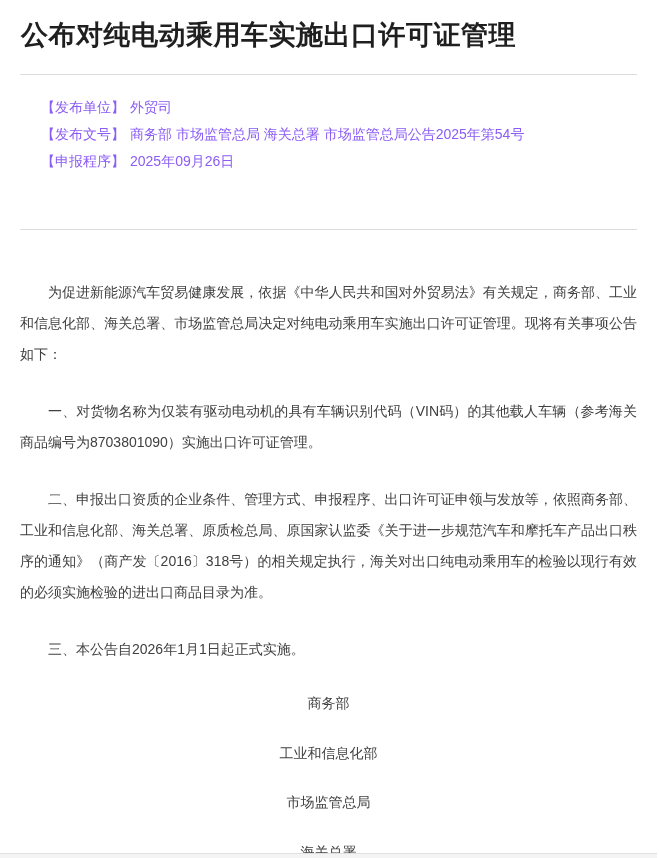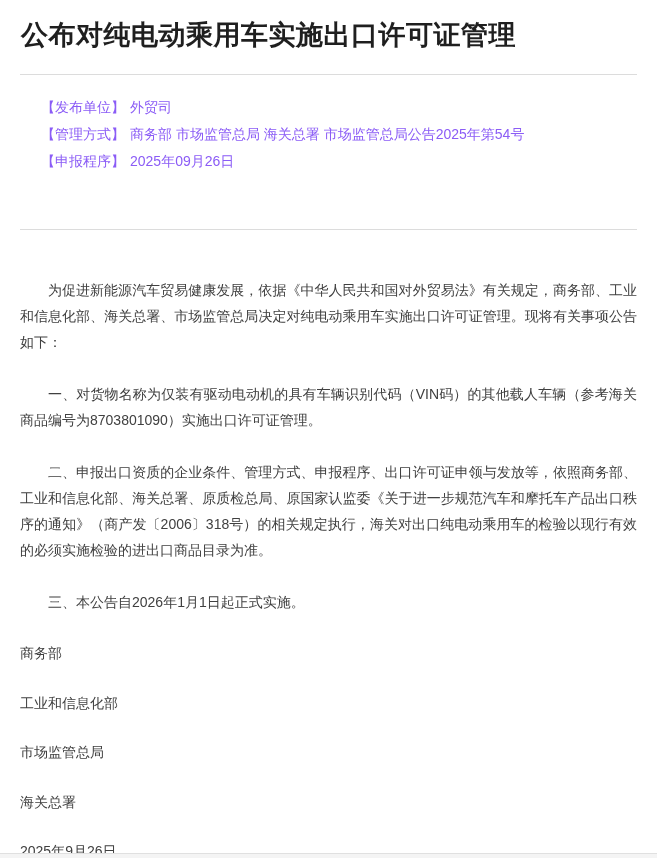--- a/index.html
+++ b/index.html
@@ -47,33 +47,33 @@
     line-height: 27px;
   }
   .meta .val { margin-left: 5px; }
   .body-text {
     margin: 47px 20px 0 20px;
     font-size: 14px;
     color: #404040;
   }
   .body-text p {
     margin: 0 0 26px 0;
-    line-height: 26px;
+    line-height: 31px;
     text-indent: 2em;
     text-align: justify;
   }
   .signatures {
     margin: 0 20px;
     font-size: 14px;
     color: #404040;
   }
   .signatures p {
     margin: 0 0 24px 0;
     line-height: 25.5px;
-    text-align: left;
+    text-align: center;
   }
   .footer-band {
     position: absolute;
     left: 0;
     right: 0;
     bottom: 0;
     height: 4px;
     background: #f4f4f4;
     border-top: 1px solid #e0e0e0;
   }
@@ -82,30 +82,30 @@
 <body>
 
 <div class="page">
 
   <h1 class="title">公布对纯电动乘用车实施出口许可证管理</h1>
 
   <hr class="divider divider-title">
 
   <div class="meta">
     <p><span>【发布单位】</span><span class="val">外贸司</span></p>
-    <p><span>【管理方式】</span><span class="val">商务部 市场监管总局 海关总署 市场监管总局公告2025年第54号</span></p>
+    <p><span>【发布文号】</span><span class="val">商务部 市场监管总局 海关总署 市场监管总局公告2025年第54号</span></p>
     <p><span>【申报程序】</span><span class="val">2025年09月26日</span></p>
   </div>
 
   <hr class="divider divider-meta">
 
   <div class="body-text">
     <p>为促进新能源汽车贸易健康发展，依据《中华人民共和国对外贸易法》有关规定，商务部、工业和信息化部、海关总署、市场监管总局决定对纯电动乘用车实施出口许可证管理。现将有关事项公告如下：</p>
     <p>一、对货物名称为仅装有驱动电动机的具有车辆识别代码（VIN码）的其他载人车辆（参考海关商品编号为8703801090）实施出口许可证管理。</p>
-    <p>二、申报出口资质的企业条件、管理方式、申报程序、出口许可证申领与发放等，依照商务部、工业和信息化部、海关总署、原质检总局、原国家认监委《关于进一步规范汽车和摩托车产品出口秩序的通知》（商产发〔2006〕318号）的相关规定执行，海关对出口纯电动乘用车的检验以现行有效的必须实施检验的进出口商品目录为准。</p>
+    <p>二、申报出口资质的企业条件、管理方式、申报程序、出口许可证申领与发放等，依照商务部、工业和信息化部、海关总署、原质检总局、原国家认监委《关于进一步规范汽车和摩托车产品出口秩序的通知》（商产发〔2016〕318号）的相关规定执行，海关对出口纯电动乘用车的检验以现行有效的必须实施检验的进出口商品目录为准。</p>
     <p>三、本公告自2026年1月1日起正式实施。</p>
   </div>
 
   <div class="signatures">
     <p>商务部</p>
     <p>工业和信息化部</p>
     <p>市场监管总局</p>
     <p>海关总署</p>
     <p>2025年9月26日</p>
   </div>

